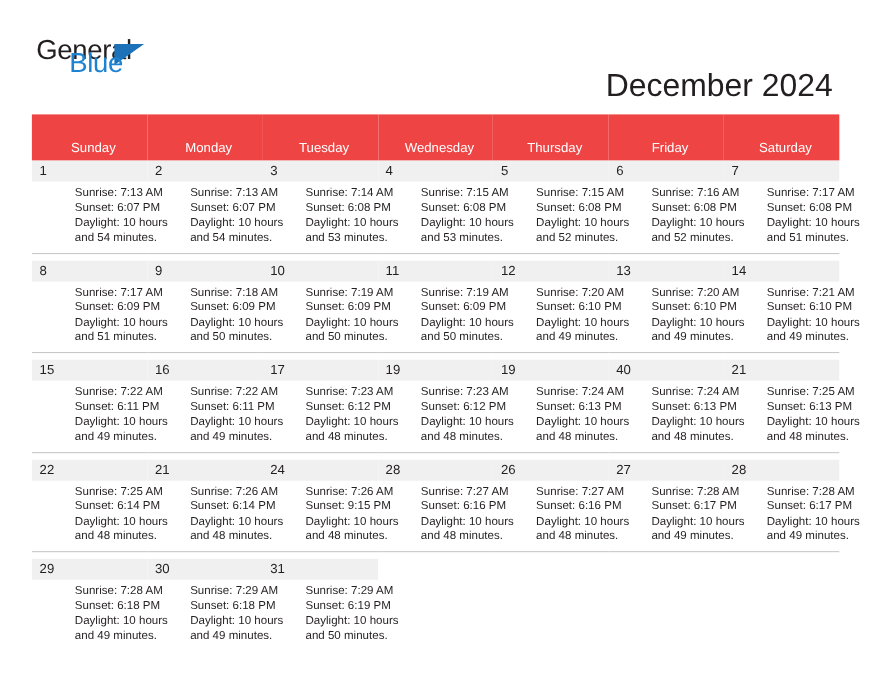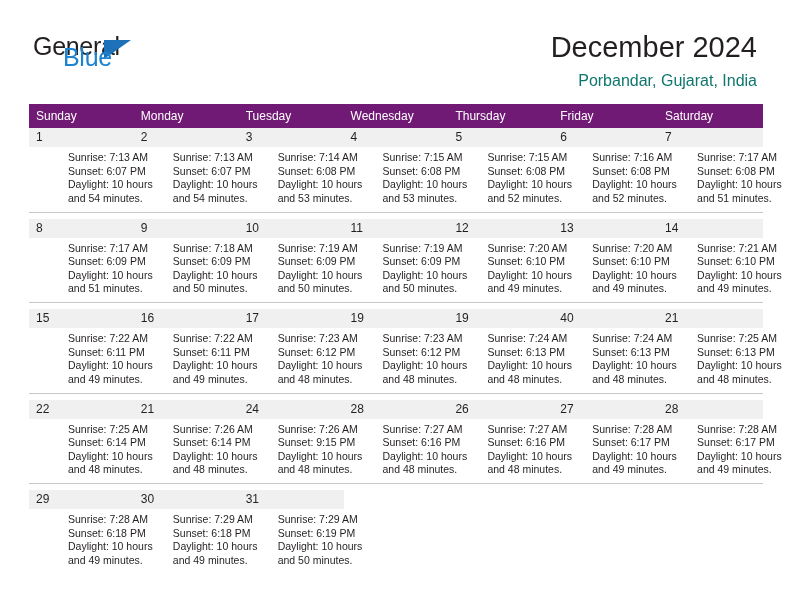--- a/index.html
+++ b/index.html
@@ -70,45 +70,46 @@
     position: absolute;
     right: 35px;
     top: 30px;
     text-align: right;
   }
   .cal-title {
     font-size: 29px;
     color: #231f20;
     line-height: 34px;
     white-space: nowrap;
+    margin-top: 31px;
   }
   .cal-sub {
     font-size: 16px;
     color: #0f766e;
     line-height: 20px;
     margin-top: 7px;
     white-space: nowrap;
   }
 
   
   .cal {
     position: absolute;
     left: 29px;
     top: 104px;
     width: 734px;
     border-collapse: collapse;
     table-layout: fixed;
   }
   .cal th {
-    background: #701a75;
+    background: #ef4444;
     color: #ffffff;
     font-size: 12px;
     font-weight: normal;
-    text-align: left;
-    padding: 5px 0 5px 7px;
+    text-align: center;
+    padding: 23px 0 5px 7px;
     height: 11px;
     border: 0;
   }
   .cal td {
     vertical-align: top;
     padding: 0;
     border: 0;
     width: 104.85px;
   }
   .weekrow-sep td {

